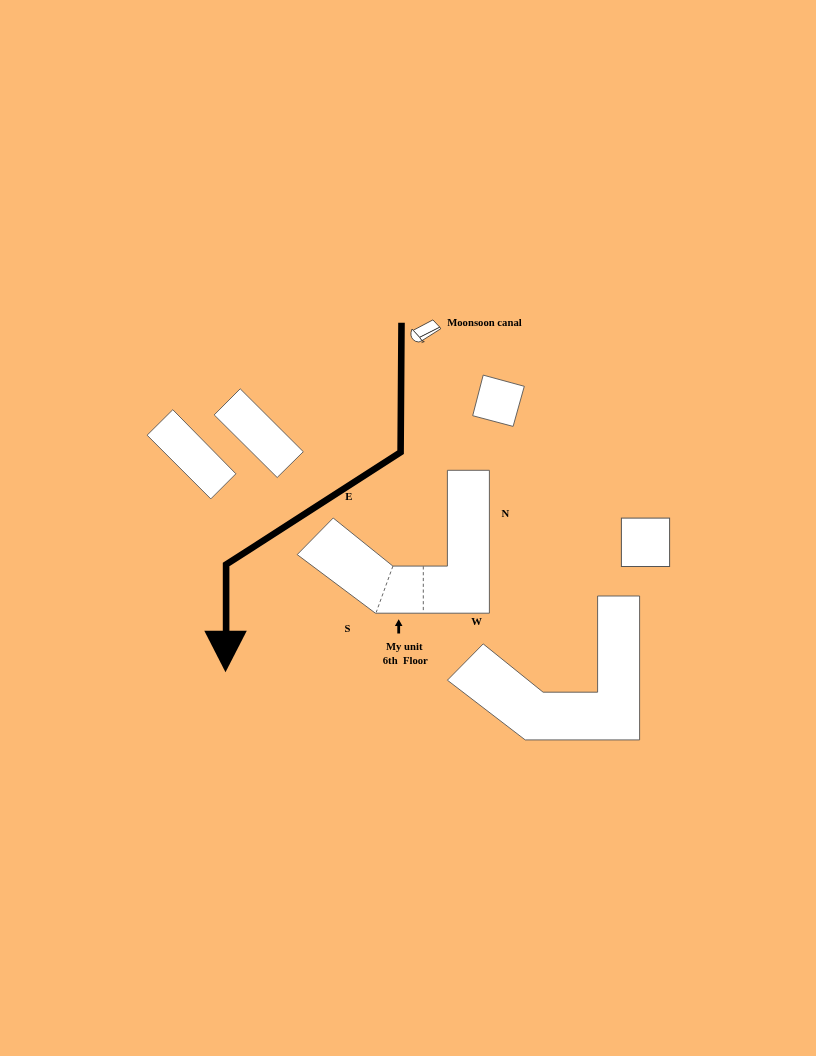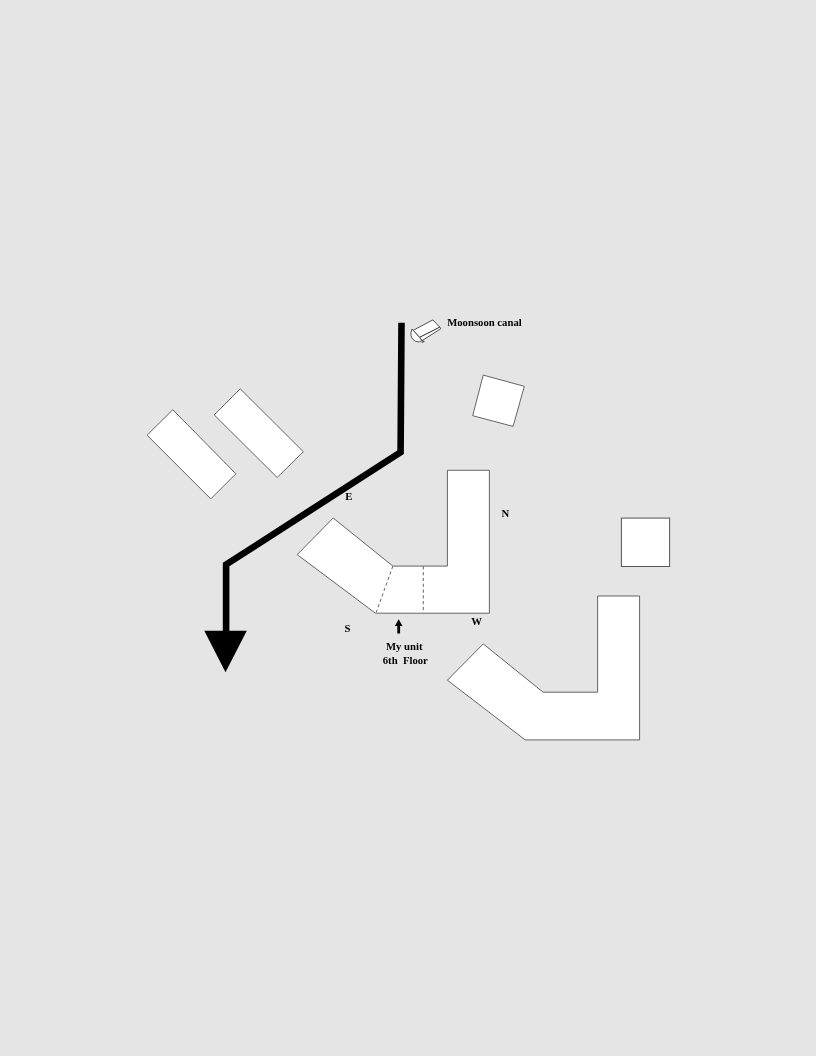--- a/index.html
+++ b/index.html
@@ -1,16 +1,16 @@
 <!DOCTYPE html>
 <html><head>
 <meta charset="utf-8">
 <style>
   html,body{margin:0;padding:0;background:#ffffff;}
-  .page{position:relative;width:816px;height:1056px;background:#e5e5e5;overflow:hidden;}
+  .page{position:relative;width:816px;height:1056px;background:#fdba74;overflow:hidden;}
   svg{position:absolute;left:0;top:0;}
   text{font-family:"Liberation Serif",serif;font-weight:bold;fill:#000000;}
 </style>
 </head>
 <body>
 <div class="page">
 <svg width="816" height="1056" viewBox="0 0 816 1056">
 
   <path d="M401.5,322.8 L400.6,452.2 L226.1,564.6 L226.1,631.2" fill="none" stroke="#000000" stroke-width="6.6" stroke-miterlimit="8"></path>
 

